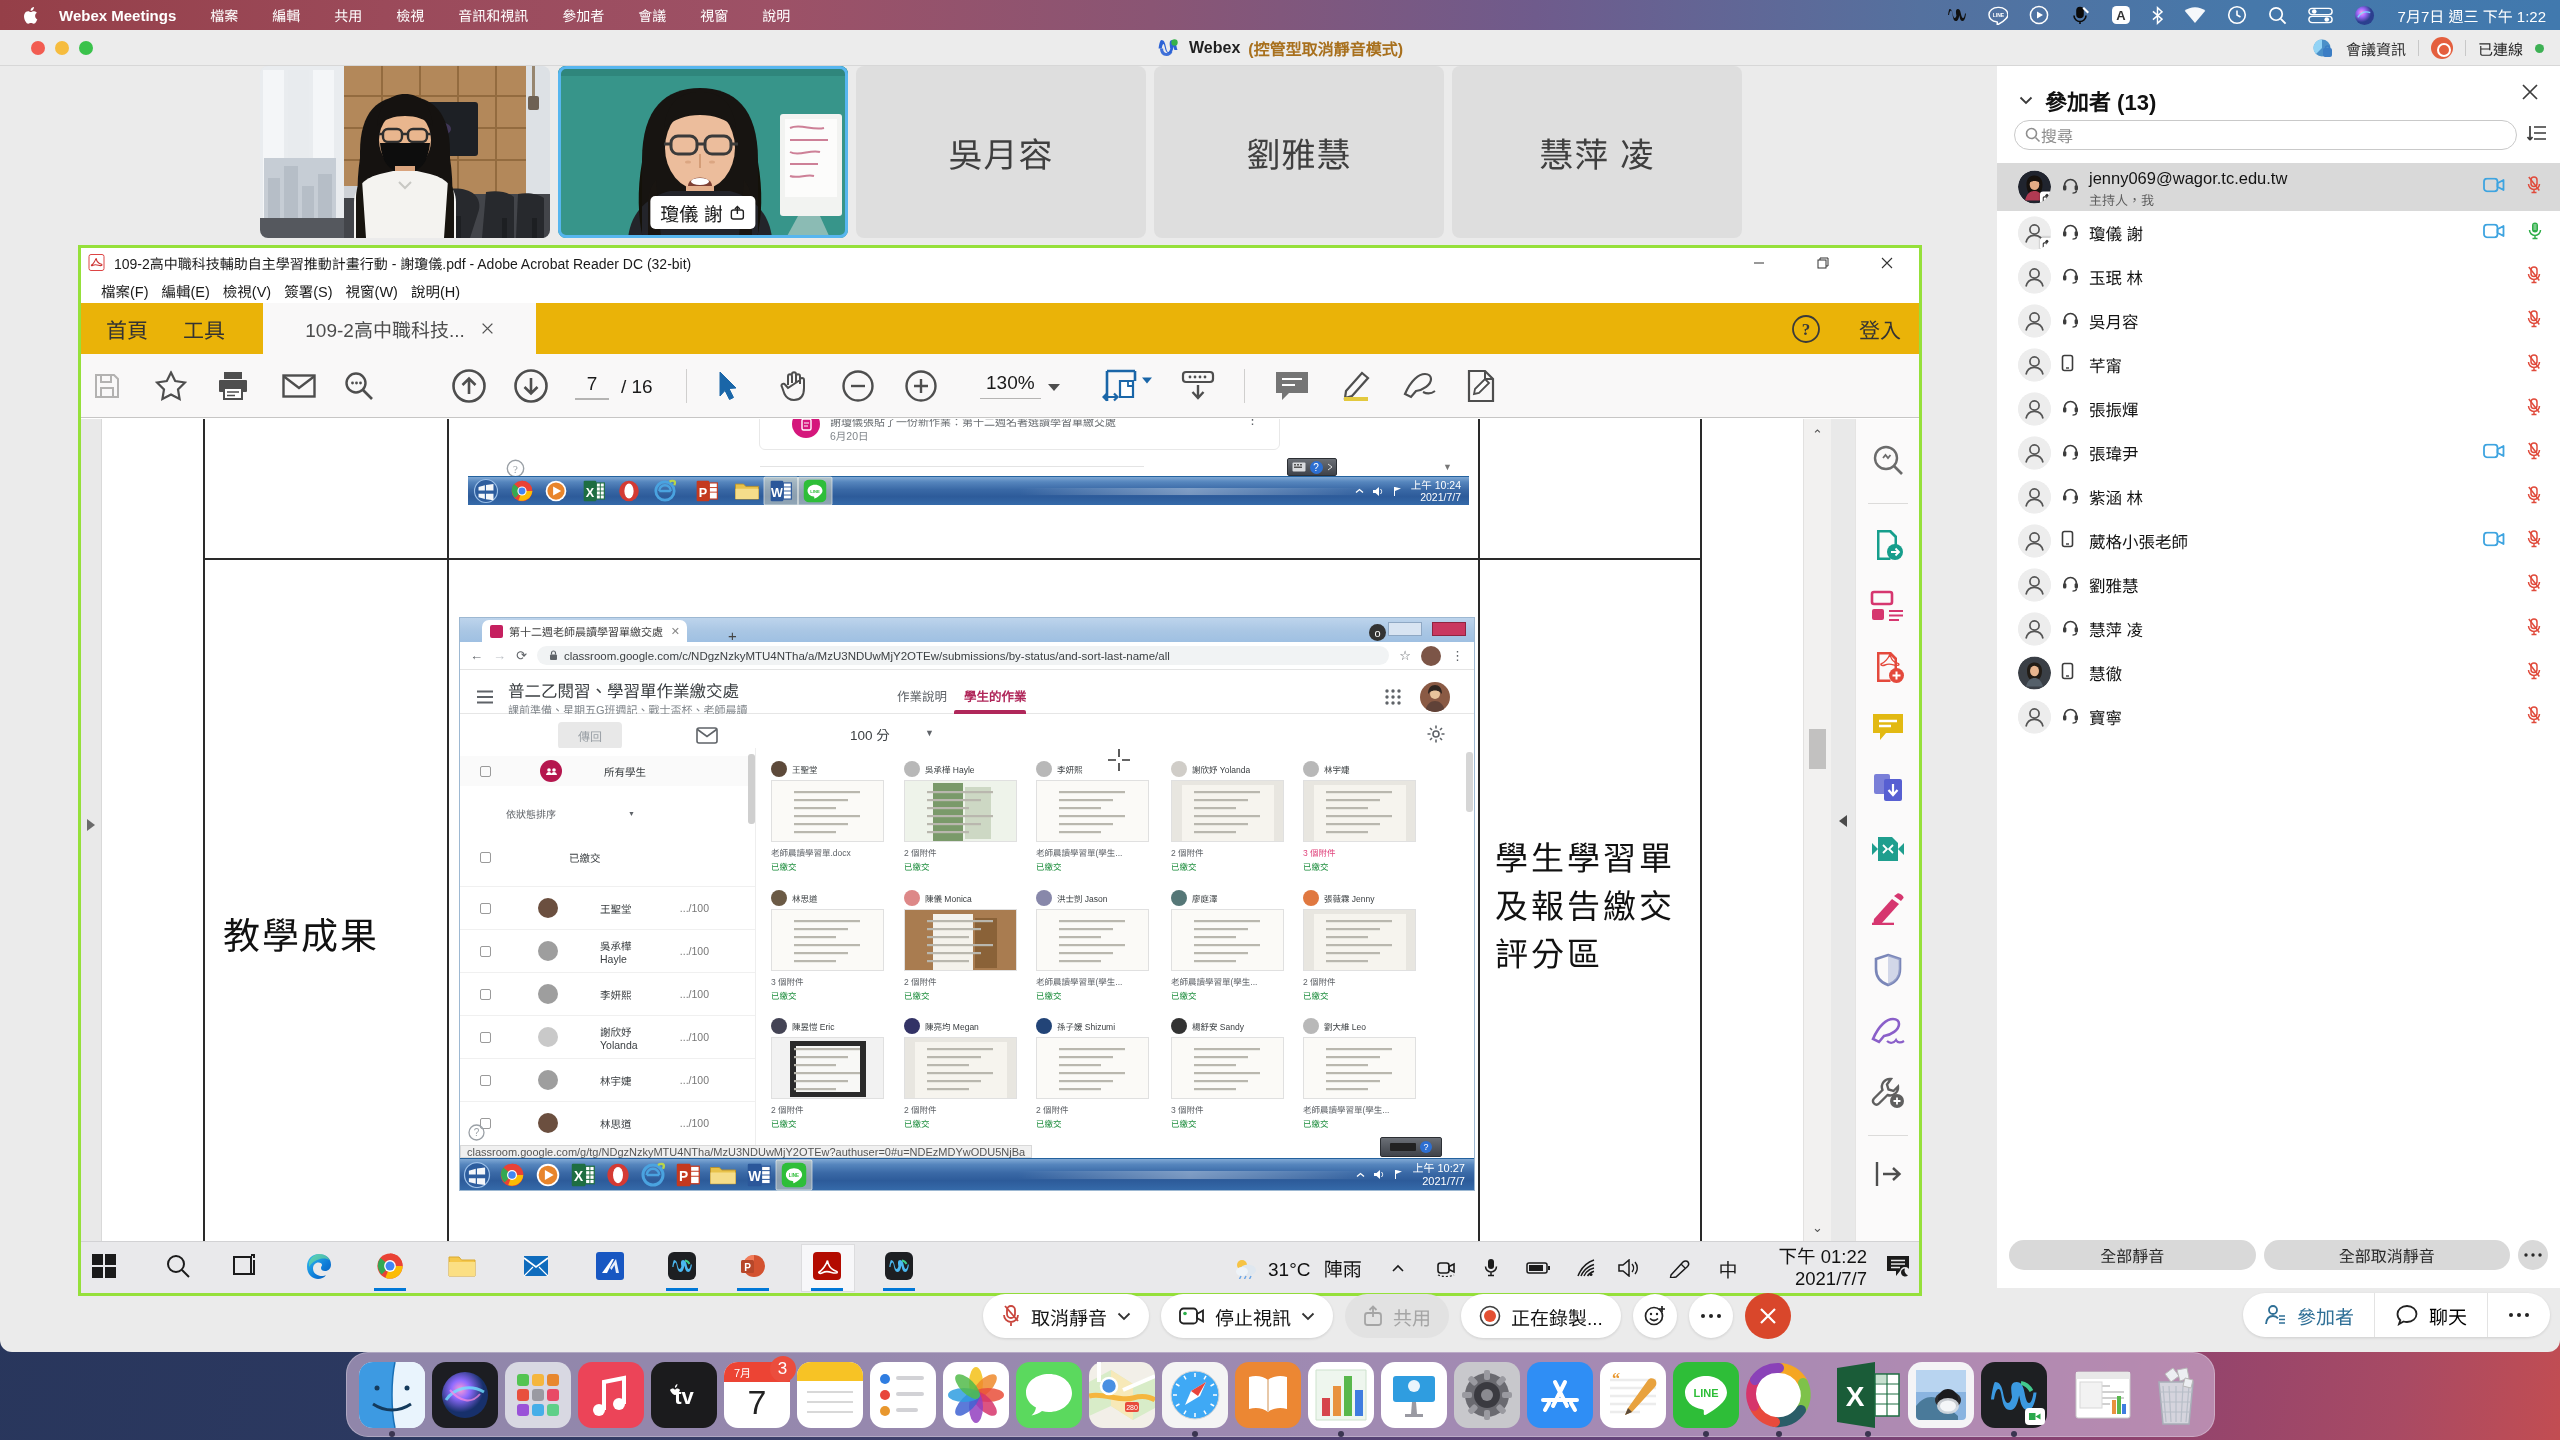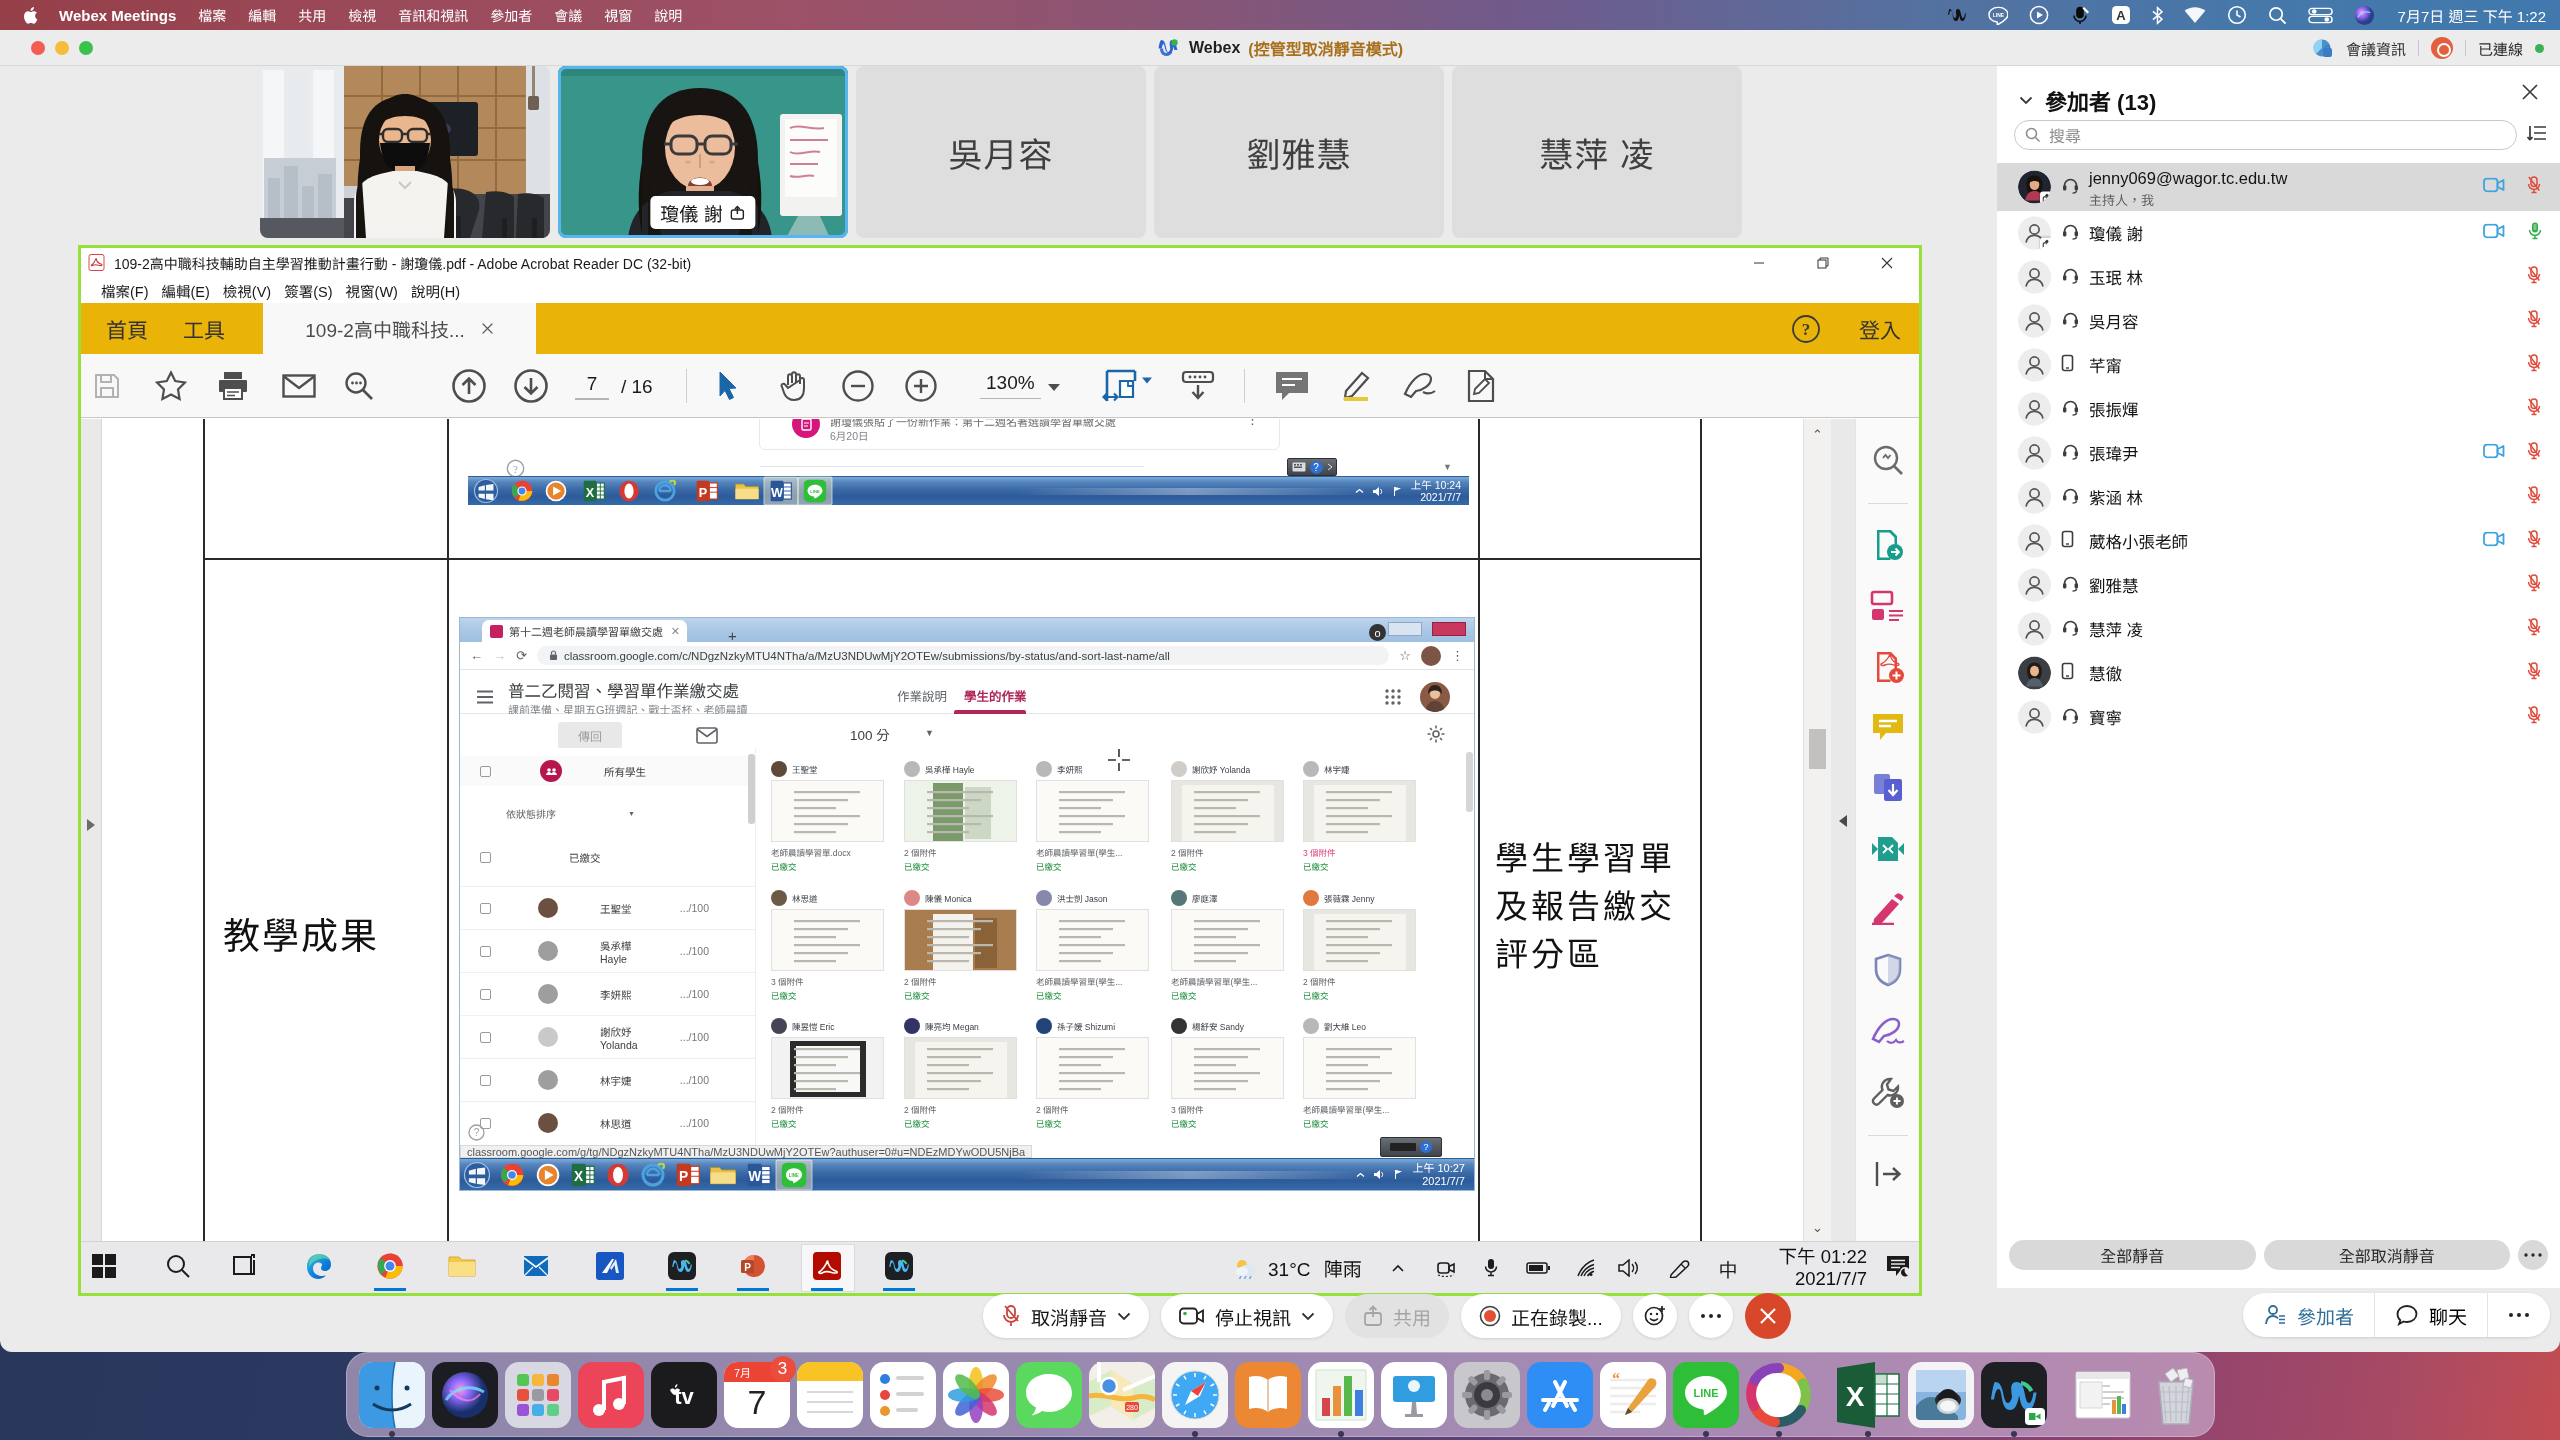--- a/index.html
+++ b/index.html
@@ -7,21 +7,21 @@
 body { font-family:"Liberation Sans","DejaVu Sans",sans-serif; }
 #screen { position:relative; width:2560px; height:1440px;
   background:linear-gradient(100deg,#27355a 0%,#2c3961 25%,#45416f 48%,#66437a 68%,#8c4270 84%,#a84a64 94%,#c24d52 100%); }
 
 
 #menubar { position:absolute; left:0; top:0; width:2560px; height:30px;
   background:linear-gradient(90deg,#953f48 0%,#9b4a5a 15%,#9d5166 30%,#8a5574 45%,#6f5b8c 60%,#54719f 75%,#4678aa 88%,#4179ae 100%);
   display:flex; align-items:center; color:#fff; font-size:14px; }
 #menubar .apple { margin-left:23px; width:15px; height:17px; }
 #menubar .appname { font-weight:bold; margin-left:21px; font-size:15px; }
-#menubar .mitem { margin-left:22px; }
+#menubar .mitem { margin-left:34px; }
 #menubar .mb-right { margin-left:auto; display:flex; align-items:center; gap:21px; margin-right:14px; }
 #menubar .mb-right svg { display:block; }
 #menubar .clock { font-size:15px; margin-left:2px; white-space:nowrap; }
 
 
 #webex { position:absolute; left:0; top:30px; width:2560px; height:1322px;
   background:#ebebeb; border-radius:0 0 12px 12px; }
 #wx-titlebar { position:absolute; left:0; top:0; width:100%; height:36px; background:#ececec;
   border-bottom:1px solid #d7d7d7; border-radius:0; }
 .tl { position:absolute; top:11px; width:14px; height:14px; border-radius:50%; }
@@ -126,21 +126,21 @@
 #w10-acro-box { position:absolute; left:720px; top:2px; width:54px; height:48px; background:#f7f7f9; border:1px solid #dcdcde; z-index:1; }
 #w10-tray { position:absolute; right:0; top:0; height:100%; display:flex; align-items:center; }
 #w10-weather { position:absolute; left:1152px; top:0; height:100%; display:flex; align-items:center; gap:9px; font-size:19px; color:#111; word-spacing:8px; }
 #w10-clock { position:absolute; right:52px; top:4px; text-align:right; font-size:18.5px; color:#111; line-height:1.2; }
 
 
 #participants { position:absolute; left:1997px; top:36px; width:563px; height:1222px; background:#fff; }
 #pp-header { position:absolute; left:22px; top:18px; display:flex; align-items:center; font-size:22px; font-weight:bold; color:#101010; gap:12px; }
 #pp-close { position:absolute; right:20px; top:16px; }
 #pp-search { position:absolute; left:17px; top:54px; width:503px; height:30px; border:1px solid #c9c9c9; border-radius:15px;
-  display:flex; align-items:center; padding:0 10px; gap:8px; font-size:16px; color:#8e8e8e; background:#fff; }
+  display:flex; align-items:center; padding:0 10px; font-size:16px; color:#8e8e8e; background:#fff; }
 #pp-sort { position:absolute; right:12px; top:57px; }
 #pp-list { position:absolute; left:0; top:97px; width:100%; }
 .prow { position:absolute; left:0; width:100%; height:44px; }
 .prow.hl { background:#d9d9d9; height:48px; }
 .prow .avatar { position:absolute; left:21px; top:50%; transform:translateY(-50%); width:33px; height:33px; border-radius:50%; background:#ededed; overflow:hidden; }
 .prow .devicon { position:absolute; left:64px; top:50%; transform:translateY(-50%); }
 .prow .pname { position:absolute; left:92px; top:50%; transform:translateY(-50%); font-size:16.5px; color:#141414; white-space:nowrap; }
 .prow.hl .pname { transform:none; top:6px; }
 .prow .prole { position:absolute; left:92px; top:27px; font-size:13px; color:#5e5e5e; }
 .prow .cam { position:absolute; right:55px; top:50%; transform:translateY(-50%); }

